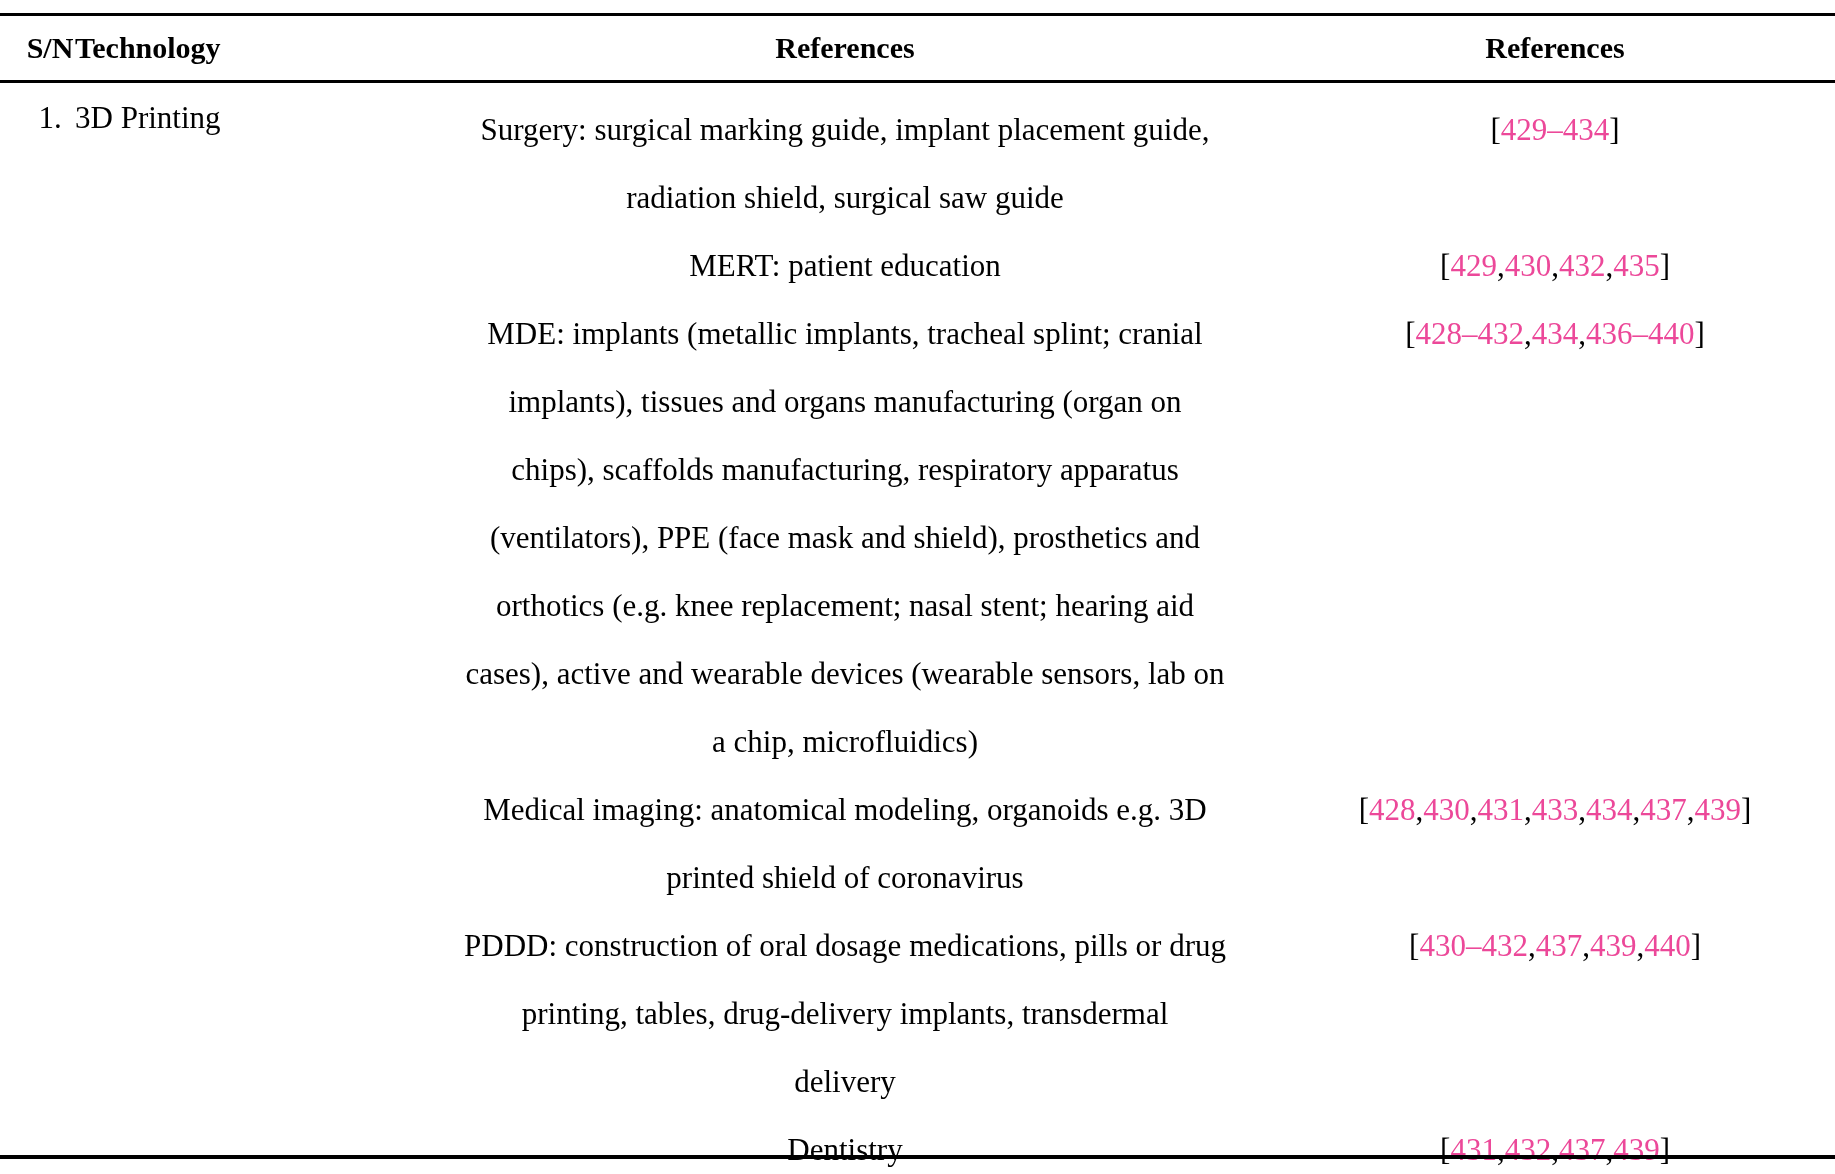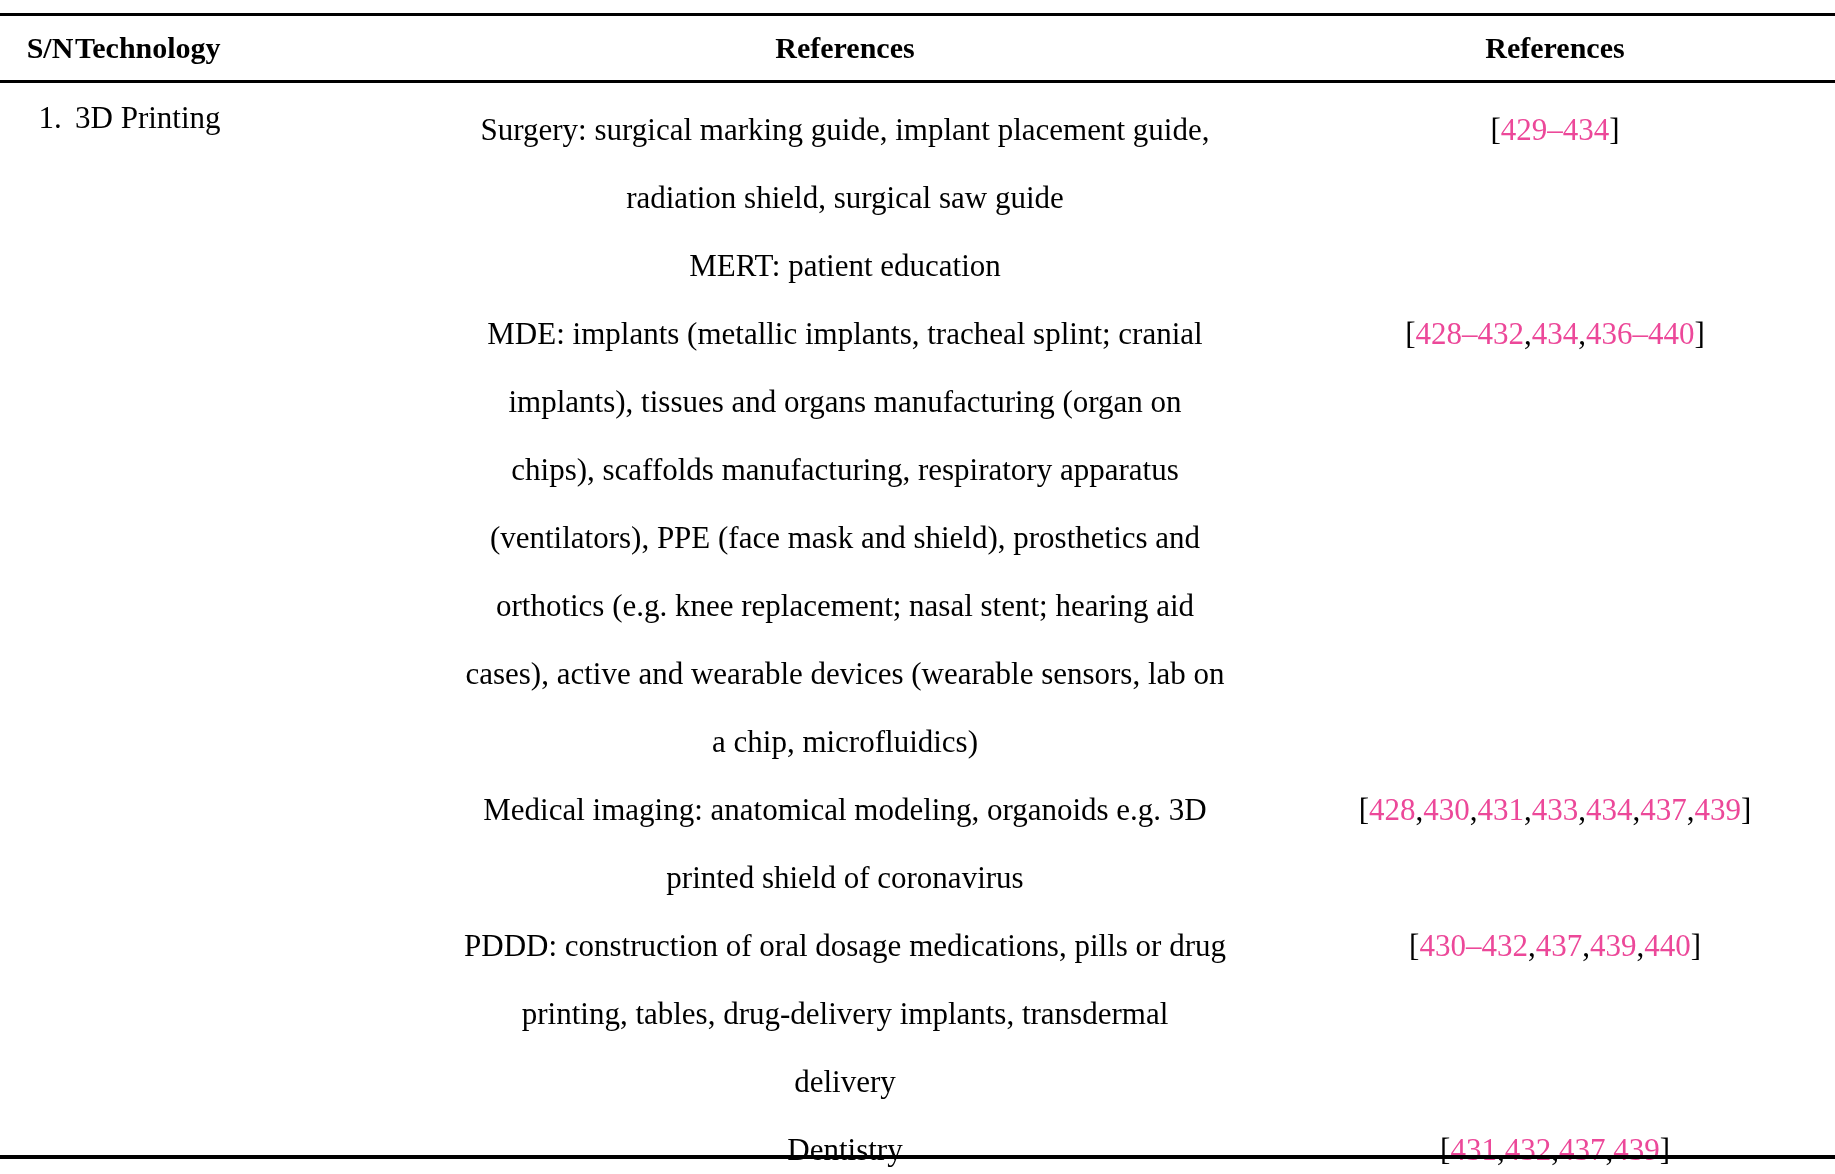--- a/index.html
+++ b/index.html
@@ -72,20 +72,21 @@
             <div class="app-line">Surgery: surgical marking guide, implant placement guide,</div>
             <div class="app-line">radiation shield, surgical saw guide</div>
           </div>
     <div class="ref-cell"><span class="bracket">[</span><span class="refnum">429–434</span><span class="bracket">]</span></div>
   </div>
 
   <div class="entry">
     <div class="app-cell">
             <div class="app-line">MERT: patient education</div>
           </div>
+    <div class="ref-cell"><span class="bracket">[</span><span class="refnum">429</span><span class="sep">,</span><span class="refnum">430</span><span class="sep">,</span><span class="refnum">432</span><span class="sep">,</span><span class="refnum">435</span><span class="bracket">]</span></div>
   </div>
 
   <div class="entry">
     <div class="app-cell">
             <div class="app-line">MDE: implants (metallic implants, tracheal splint; cranial</div>
             <div class="app-line">implants), tissues and organs manufacturing (organ on</div>
             <div class="app-line">chips), scaffolds manufacturing, respiratory apparatus</div>
             <div class="app-line">(ventilators), PPE (face mask and shield), prosthetics and</div>
             <div class="app-line">orthotics (e.g. knee replacement; nasal stent; hearing aid</div>
             <div class="app-line">cases), active and wearable devices (wearable sensors, lab on</div>

